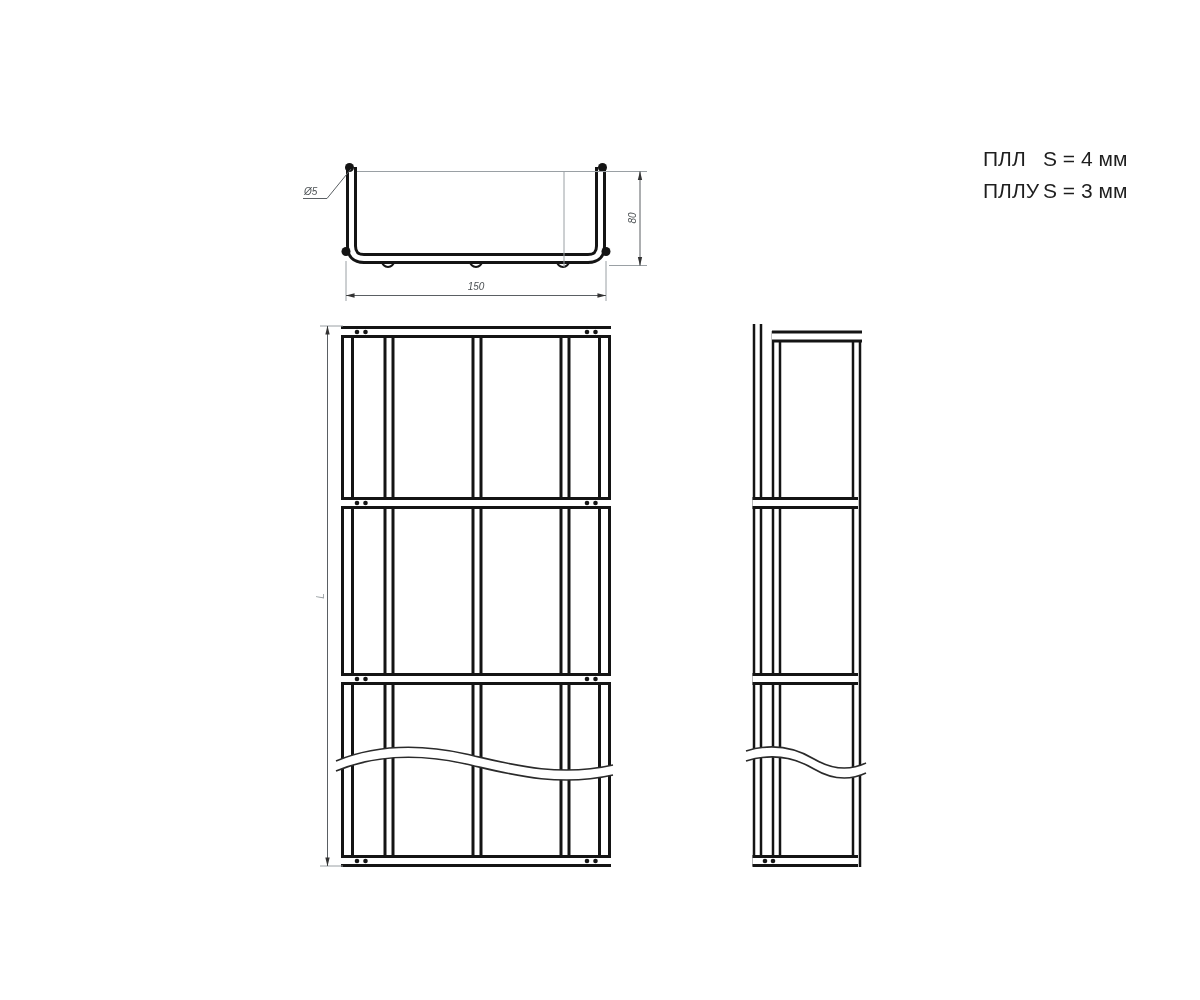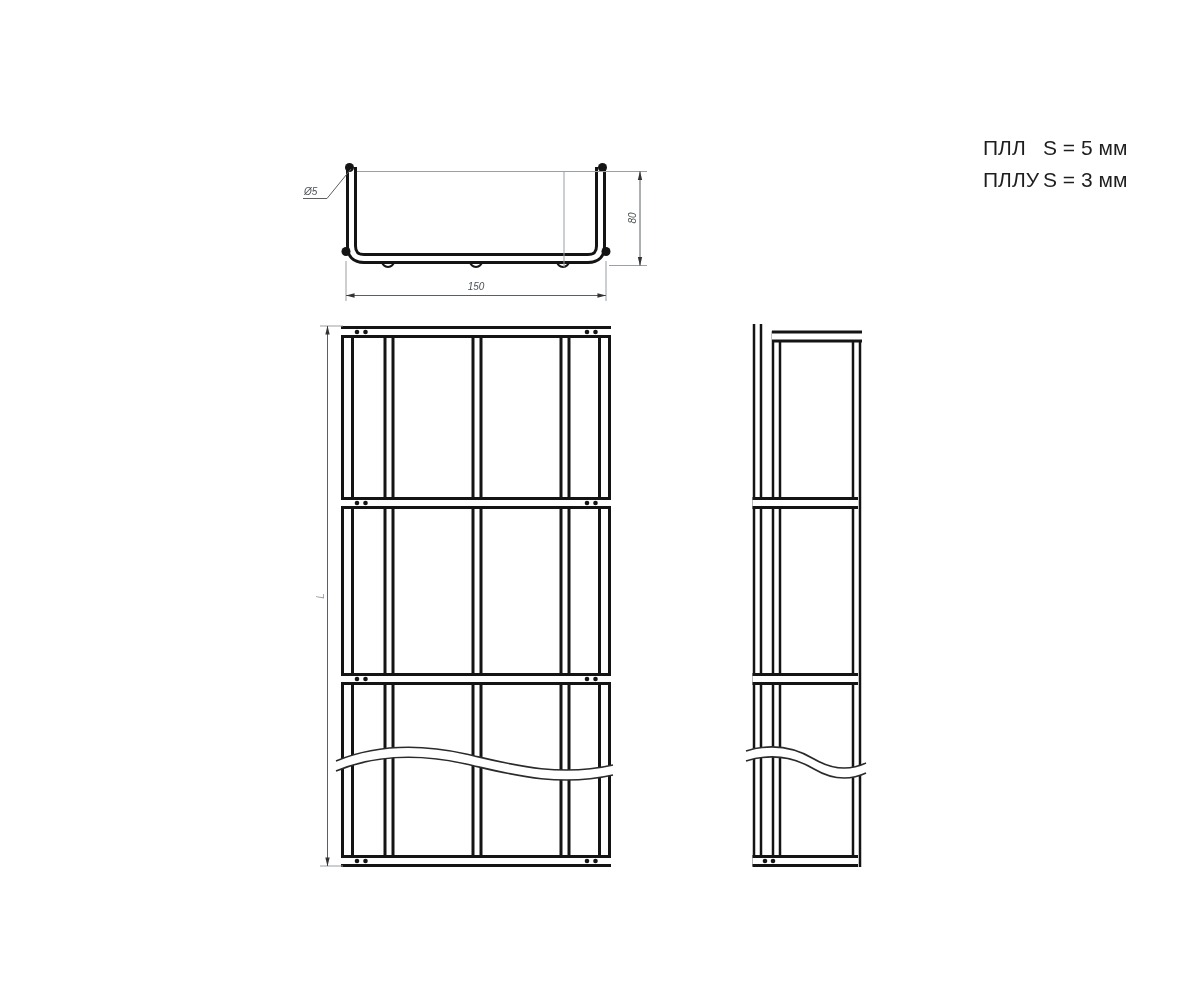--- a/index.html
+++ b/index.html
@@ -18,21 +18,21 @@
   .thin{stroke:#9aa0a4;stroke-width:1px;fill:none;}
   .dim{stroke:#5a5f63;stroke-width:1px;fill:none;}
   .dot{fill:#141414;stroke:none;}
   .bump{fill:#ffffff;stroke:#141414;stroke-width:2px;}
   .brk{stroke:#2b2b2b;stroke-width:1.6px;fill:none;}
   .brkfill{fill:#ffffff;stroke:none;}
 
   .dimtext{font:italic 10px "Liberation Sans",sans-serif;fill:#4a4f52;}
   .dimtext-light{font:italic 10px "Liberation Sans",sans-serif;fill:#9aa0a4;}
 
-  .spec{position:absolute;left:983px;top:132px;color:#1e1e1e;}
+  .spec{position:absolute;left:983px;top:143px;color:#1e1e1e;}
   .spec-row{display:flex;font-size:21px;line-height:32px;}
   .spec-model{width:60px;}
   .spec-value{white-space:pre;}
 </style>
 </head>
 <body>
 
 <div class="canvas">
 
 <svg width="1200" height="1000" viewBox="0 0 1200 1000">
@@ -164,21 +164,21 @@
                L866,773 C849,781 831,779 814,769 C794,757 772,753 746,761 Z"></path>
       <path class="brk" d="M746,751 C772,743 794,747 814,759 C831,769 849,771 866,763"></path>
       <path class="brk" d="M746,761 C772,753 794,757 814,769 C831,779 849,781 866,773"></path>
     </g>
   </g>
 </svg>
 
 <div class="spec">
   <div class="spec-row">
     <span class="spec-model">ПЛЛ</span>
-    <span class="spec-value">S = 5 мм</span>
+    <span class="spec-value">S = 4 мм</span>
   </div>
   <div class="spec-row">
     <span class="spec-model">ПЛЛУ</span>
     <span class="spec-value">S = 3 мм</span>
   </div>
 </div>
 
 </div>
 
 </body></html>

